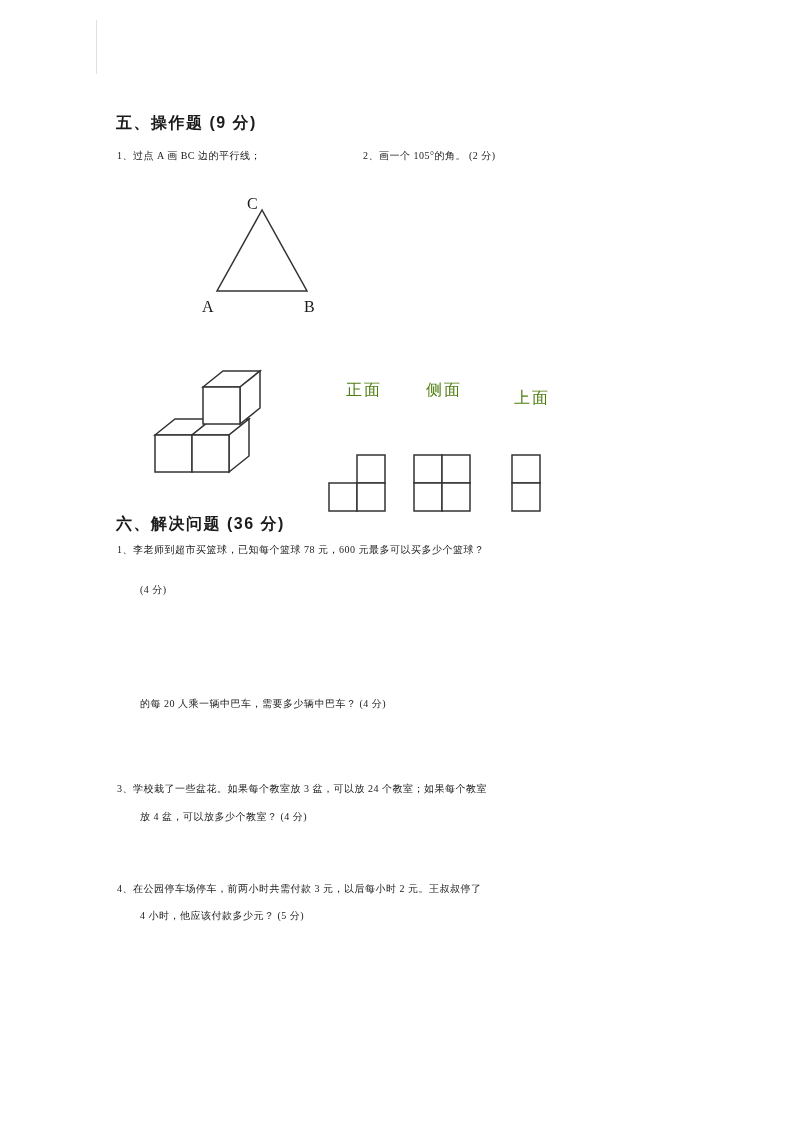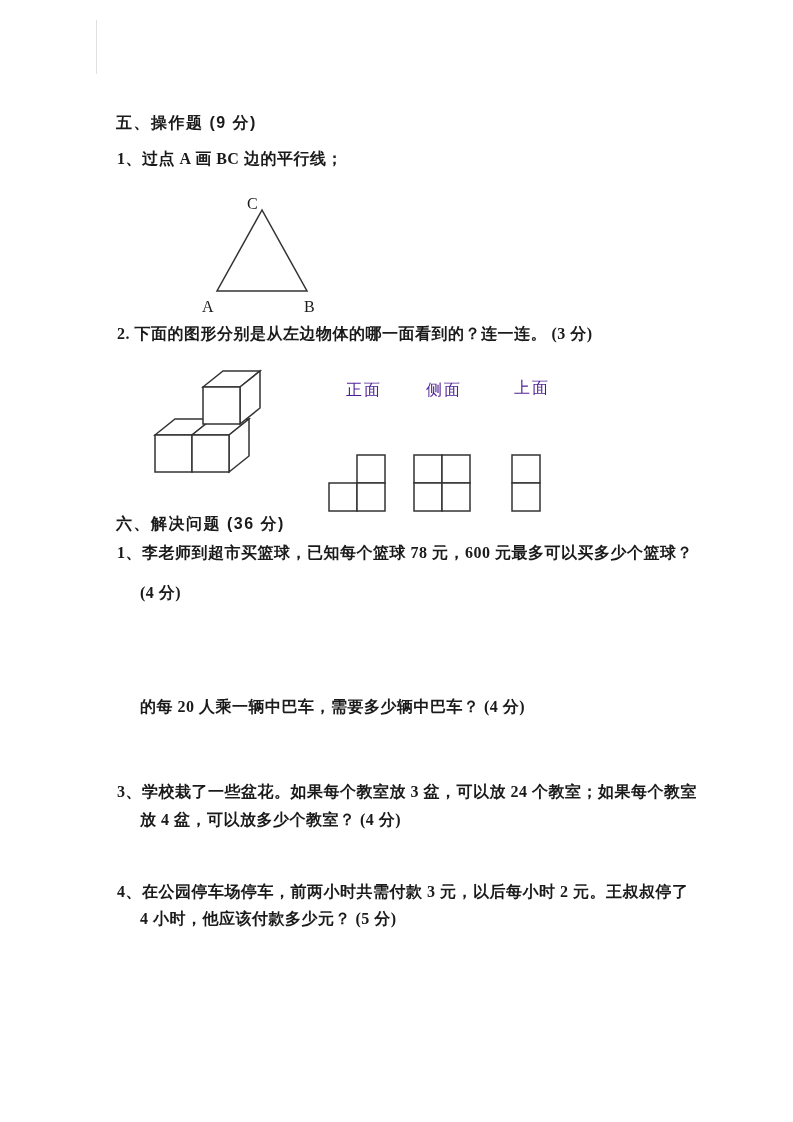--- a/index.html
+++ b/index.html
@@ -8,36 +8,35 @@
     width:793px;height:1122px;
     background:#ffffff;
     overflow:hidden;
     font-family:"Liberation Serif","DejaVu Serif",serif;
     color:#1a1a1a;
     margin-top:20px;
   }
   .txt{
     position:absolute;
     white-space:nowrap;
-    font-size:16px;
+    font-size:10px;
     letter-spacing:0.5px;
     color:#1a1a1a;
-    font-weight:bold;
   }
   .hd{
     font-family:"Liberation Sans","DejaVu Sans",sans-serif;
     font-weight:bold;
     font-size:16px;
     letter-spacing:1.5px;
   }
   .viewlabel{
     position:absolute;
     font-size:16px;
     letter-spacing:2px;
-    color:#4c1d95;
+    color:#4d7c0f;
   }
   .faintline{
     position:absolute;
     left:96px;top:0;
     width:1px;height:54px;
     background:#e0e0e0;
   }
   svg{position:absolute;}
   svg polygon, svg rect.cell, svg line{
     stroke:#333333;
@@ -53,33 +52,33 @@
 </head>
 <body>
 
 <div id="page">
 
   <div class="faintline"></div>
 
   <div class="txt hd" style="left:116px;top:93px;">五、操作题 (9 分)</div>
 
   <div class="txt" style="left:117px;top:129px;">1、过点 A 画 BC 边的平行线；</div>
+  <div class="txt" style="left:363px;top:129px;">2、画一个 105°的角。 (2 分)</div>
 
   <svg style="left:140px;top:175px;" width="210" height="130">
     <polygon points="122,15 77,96 167,96" fill="none"></polygon>
     <text x="107" y="14">C</text>
     <text x="62" y="117">A</text>
     <text x="164" y="117">B</text>
   </svg>
 
-  <div class="txt" style="left:117px;top:304px;">2. 下面的图形分别是从左边物体的哪一面看到的？连一连。 (3 分)</div>
 
   <div class="viewlabel" style="left:346px;top:360px;">正面</div>
   <div class="viewlabel" style="left:426px;top:360px;">侧面</div>
-  <div class="viewlabel" style="left:514px;top:358px;">上面</div>
+  <div class="viewlabel" style="left:514px;top:368px;">上面</div>
 
   <svg style="left:140px;top:345px;" width="430" height="155">
 
     <g>
 
       <polygon points="15,70 35,54 72,54 52,70"></polygon>
 
       <polygon points="52,70 72,54 109,54 89,70"></polygon>
 
       <polygon points="89,70 109,54 109,91 89,107" fill="#d8d8d8"></polygon>

